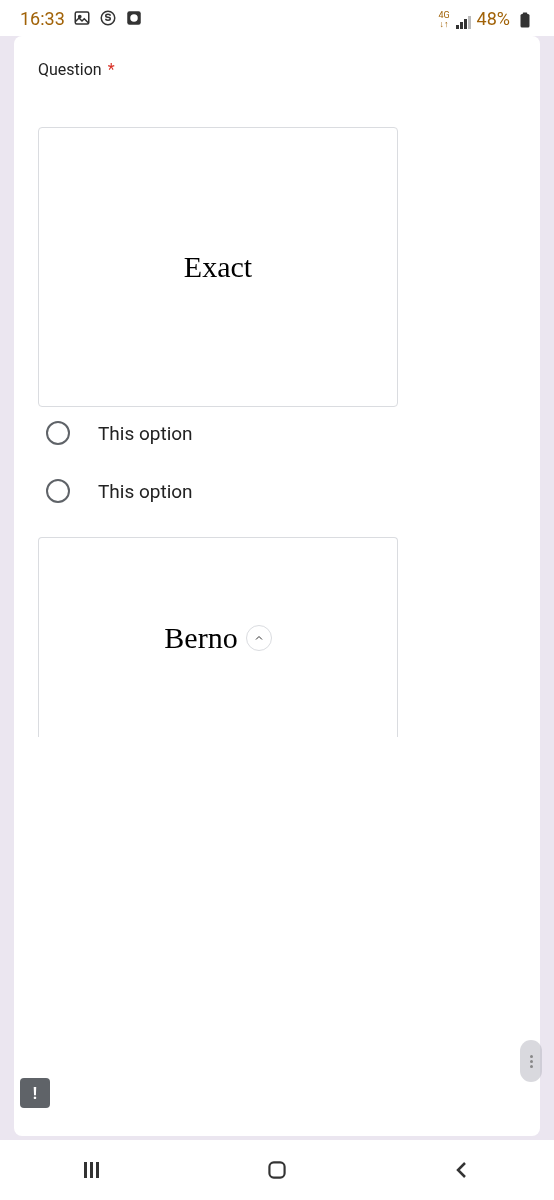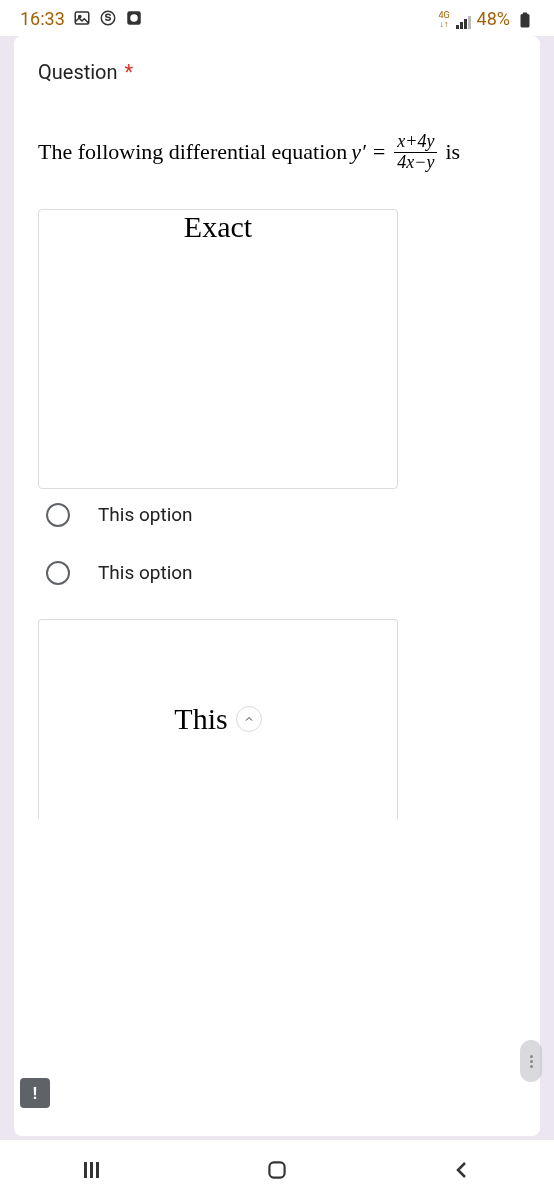--- a/index.html
+++ b/index.html
@@ -49,21 +49,21 @@
     }
     .form-card {
       background: #fff;
       margin: 0 14px 0 14px;
       border-radius: 8px;
       padding: 24px 24px 0 24px;
       position: relative;
       min-height: 1100px;
     }
     .question-label {
-      font-size: 20px;
+      font-size: 16px;
       color: #222;
       margin-bottom: 48px;
     }
     .required-star {
       color: #d93025;
       margin-left: 2px;
     }
     .equation {
       font-family: 'Times New Roman', Times, serif;
       font-size: 22px;
@@ -89,20 +89,21 @@
     }
     .fraction .den {
       padding: 0 3px;
     }
     .option-card {
       border: 1px solid #dadce0;
       border-radius: 4px;
       width: 360px;
       height: 280px;
       display: flex;
+      align-items: center;
       justify-content: center;
       margin-bottom: 14px;
       font-family: 'Times New Roman', Times, serif;
       font-size: 30px;
       color: #000;
     }
     .option-row {
       display: flex;
       align-items: center;
       gap: 28px;
@@ -256,46 +257,37 @@
     </span>
   </div>
 </div>
 
 <div class="form-card">
   <div class="question-label">
     <span>Question</span>
     <span class="required-star">*</span>
   </div>
 
-  <div class="equation">
-    <span>The following differential equation</span>
-    <span style="font-style:italic;">y′ =</span>
-    <span class="fraction">
-      <span class="num" style="font-style:italic;">x+4y</span>
-      <span class="den" style="font-style:italic;">4x−y</span>
-    </span>
-    <span>is</span>
-  </div>
 
   <div class="option-card">
     <span>Exact</span>
   </div>
   <div class="option-row">
     <div class="radio-circle"></div>
     <span class="option-label">This option</span>
   </div>
 
   <div class="option-row">
     <div class="radio-circle"></div>
     <span class="option-label">This option</span>
   </div>
 
   <div class="option-card" style="height:200px; margin-bottom:0; border-bottom:none; border-bottom-left-radius:0; border-bottom-right-radius:0;">
     <span class="berno-text">
-      <span>This</span>
+      <span>Berno</span>
       <span class="berno-caret">
         <svg width="12" height="12" viewBox="0 0 24 24" fill="none" stroke="#333" stroke-width="2">
             <path d="M6 15l6-6 6 6"></path>
           </svg>
       </span>
     </span>
   </div>
 </div>
 
 <div class="floating-btn">

